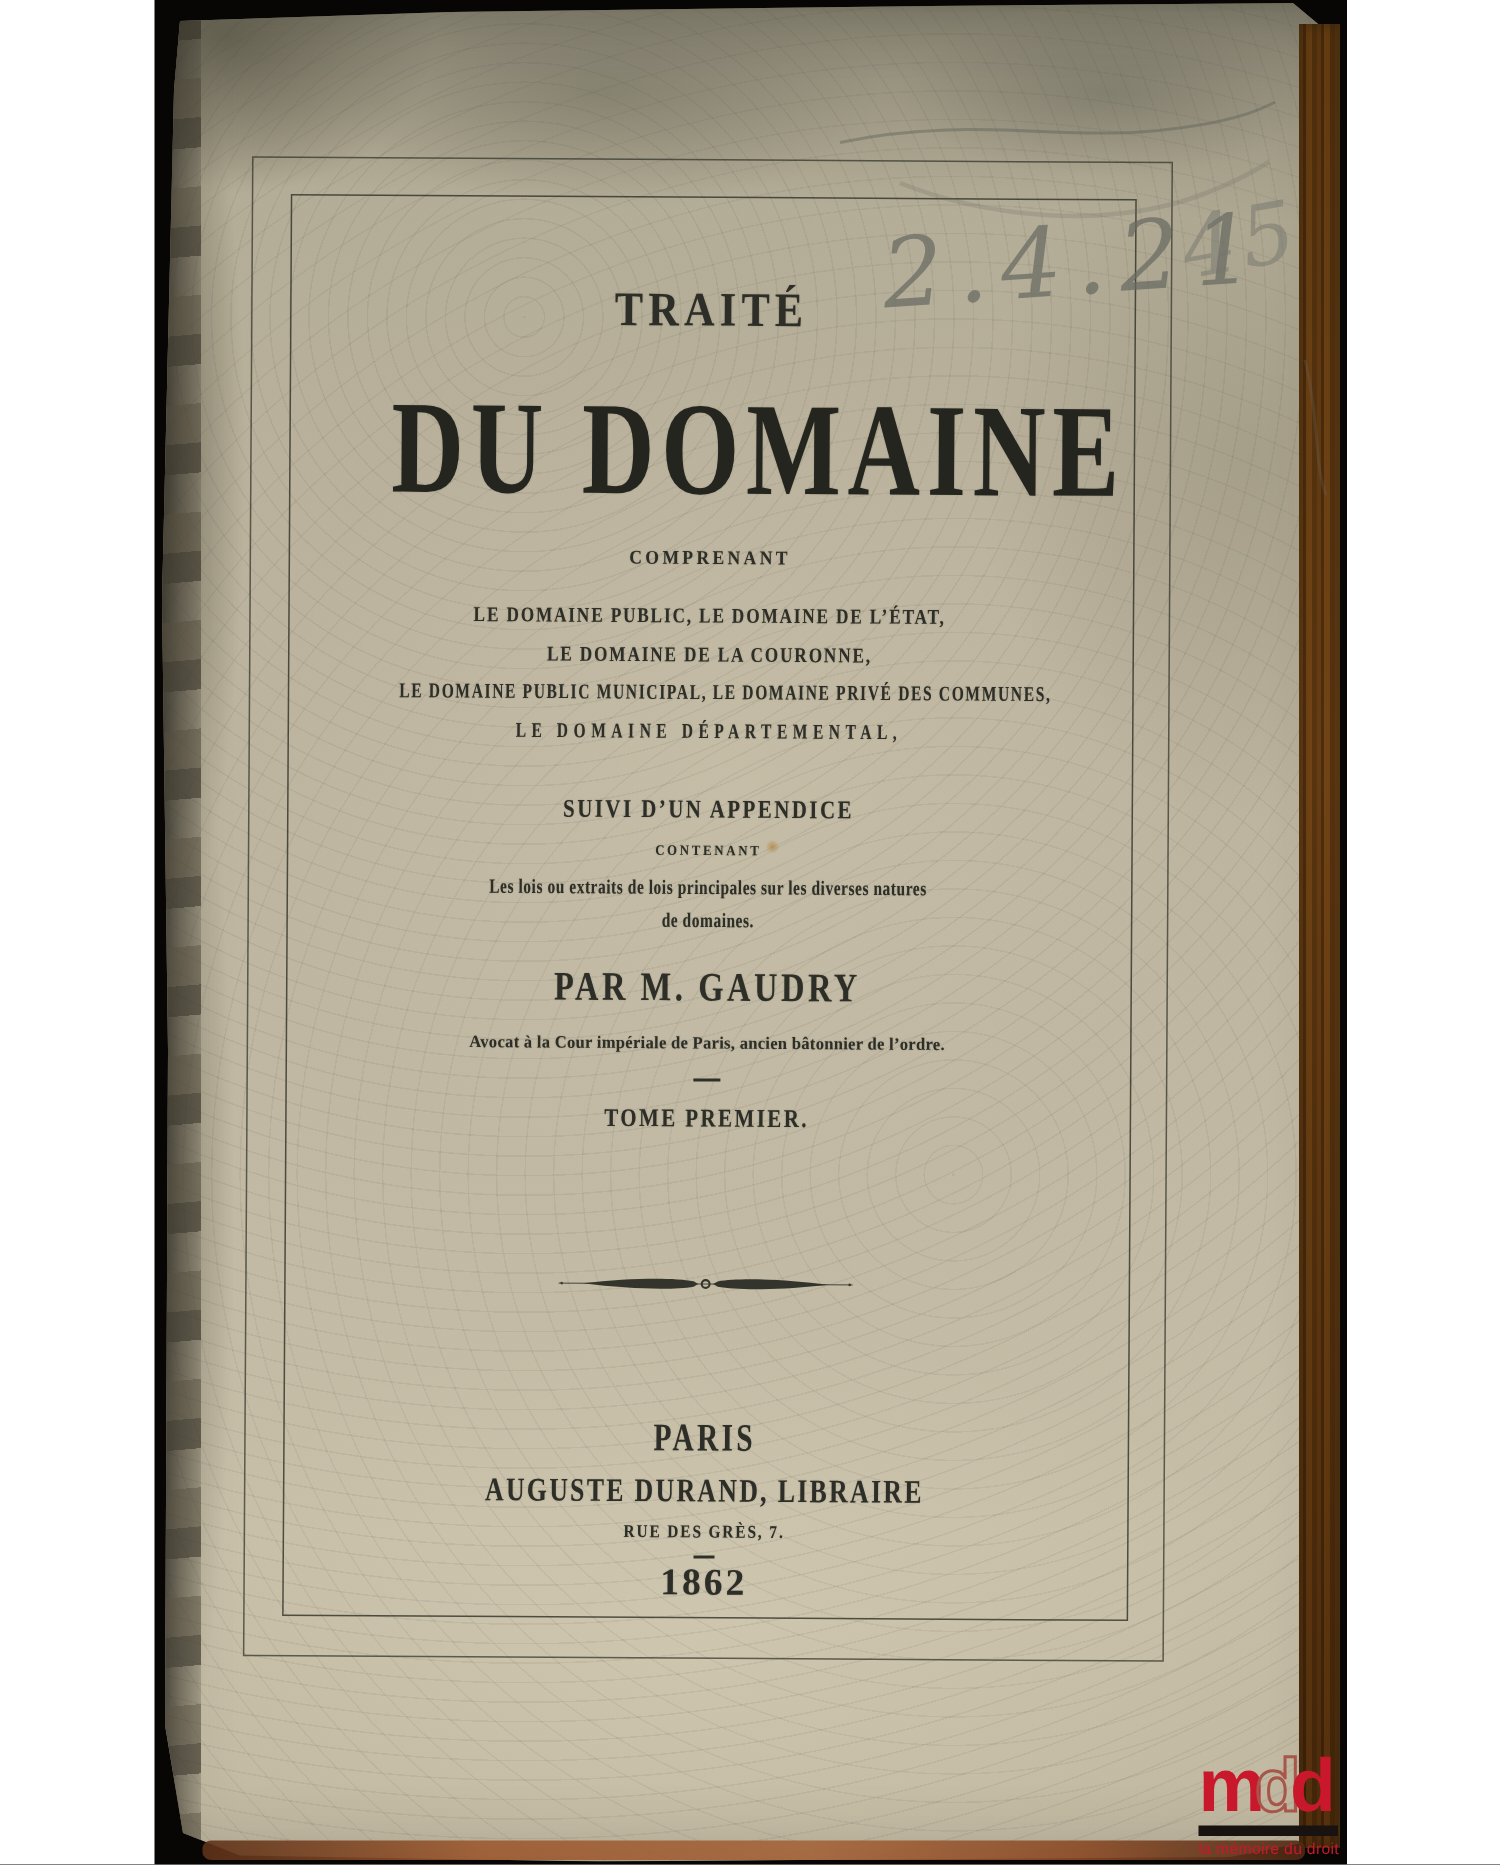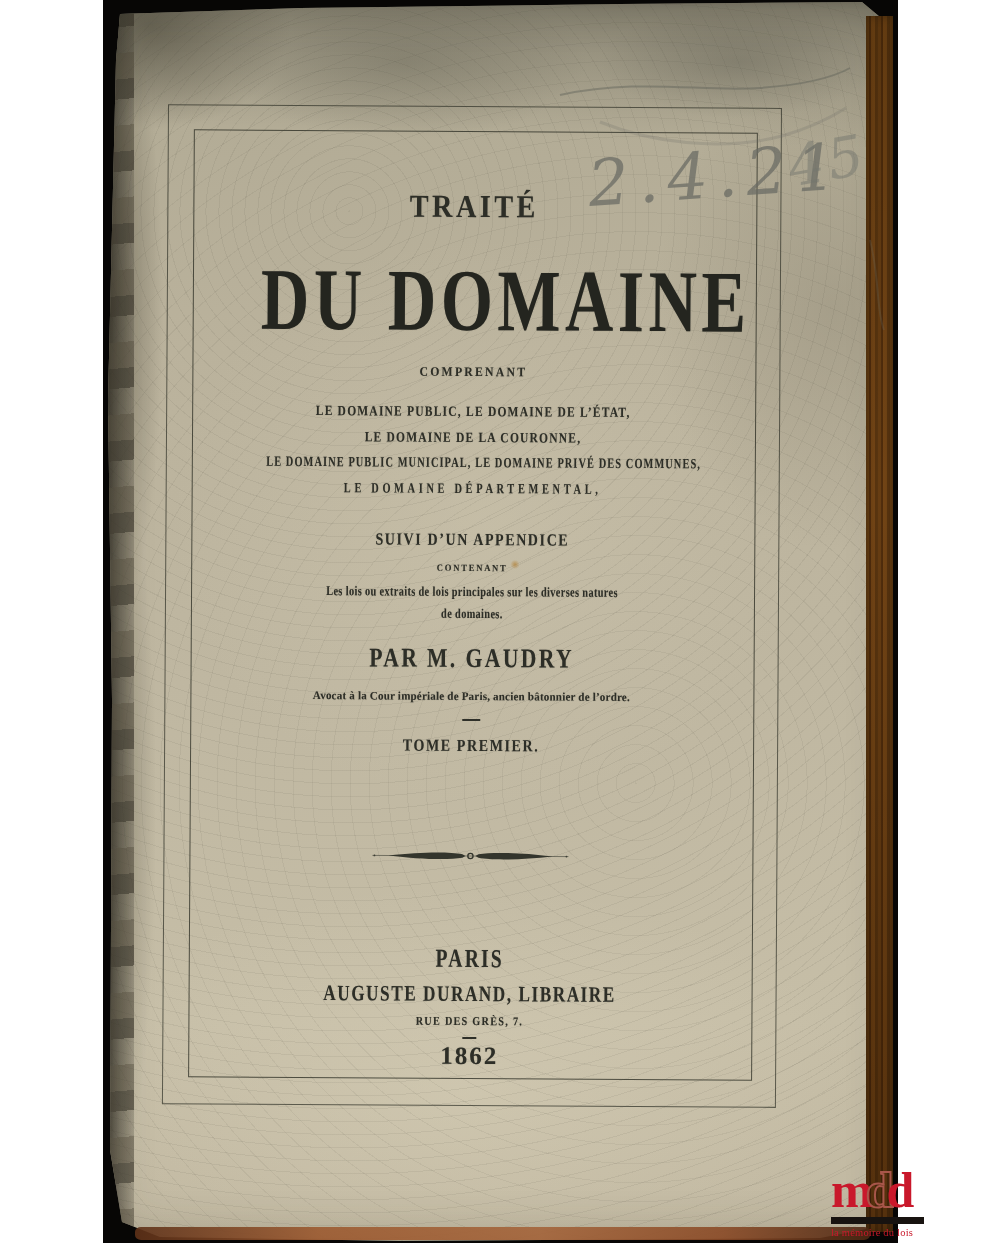--- a/index.html
+++ b/index.html
@@ -108,22 +108,22 @@
   .year{top:1042px;font-size:25px;font-weight:bold;letter-spacing:2px;}
   
   .hand{position:absolute;font-family:"DejaVu Serif","Liberation Serif",serif;
     font-style:italic;pointer-events:none;}
   .hand-main{left:588px;top:138px;font-size:64px;letter-spacing:9px;
     transform:rotate(-4deg);color:rgba(104,106,99,.72);}
   .hand-side{left:788px;top:128px;font-size:56px;letter-spacing:4px;
     transform:rotate(-10deg);color:rgba(116,118,109,.5);}
   .scribbles{position:absolute;left:0;top:0;pointer-events:none;}
   
-  .mdd{position:absolute;left:831px;top:1164px;width:100px;z-index:30;
-    font-family:Liberation Serif, serif;}
+  .mdd{position:absolute;left:799px;top:1164px;width:100px;z-index:30;
+    font-family:Liberation Sans, sans-serif;}
   .mdd-letters{font-size:50px;font-weight:bold;letter-spacing:-7px;line-height:52px;
     color:#c9182b;}
   .mdd-letters .outline{color:transparent;-webkit-text-stroke:2px #a8564a;}
   .mdd-bar{width:93px;height:7px;background:#181310;margin-top:1px;}
   .mdd-tagline{font-size:10.5px;color:#c9182b;margin-top:3px;white-space:nowrap;
     letter-spacing:.2px;}
 </style>
 </head>
 <body>
 
@@ -187,14 +187,14 @@
   <path d="M600,122 C650,142 720,152 782,136 C810,128 830,118 846,108" fill="none" stroke="rgba(105,107,98,.22)" stroke-width="3"></path>
   <path d="M870,240 C880,280 876,310 884,330" fill="none" stroke="rgba(105,107,98,.25)" stroke-width="2"></path>
 </svg>
 
 <div class="hand hand-main">2.4.21</div>
 <div class="hand hand-side">45</div>
 
 <div class="mdd">
   <div class="mdd-letters"><span>m</span><span class="outline">d</span><span>d</span></div>
   <div class="mdd-bar"></div>
-  <div class="mdd-tagline">la mémoire du lois</div>
+  <div class="mdd-tagline">la mémoire du droit</div>
 </div>
 
 </body></html>

